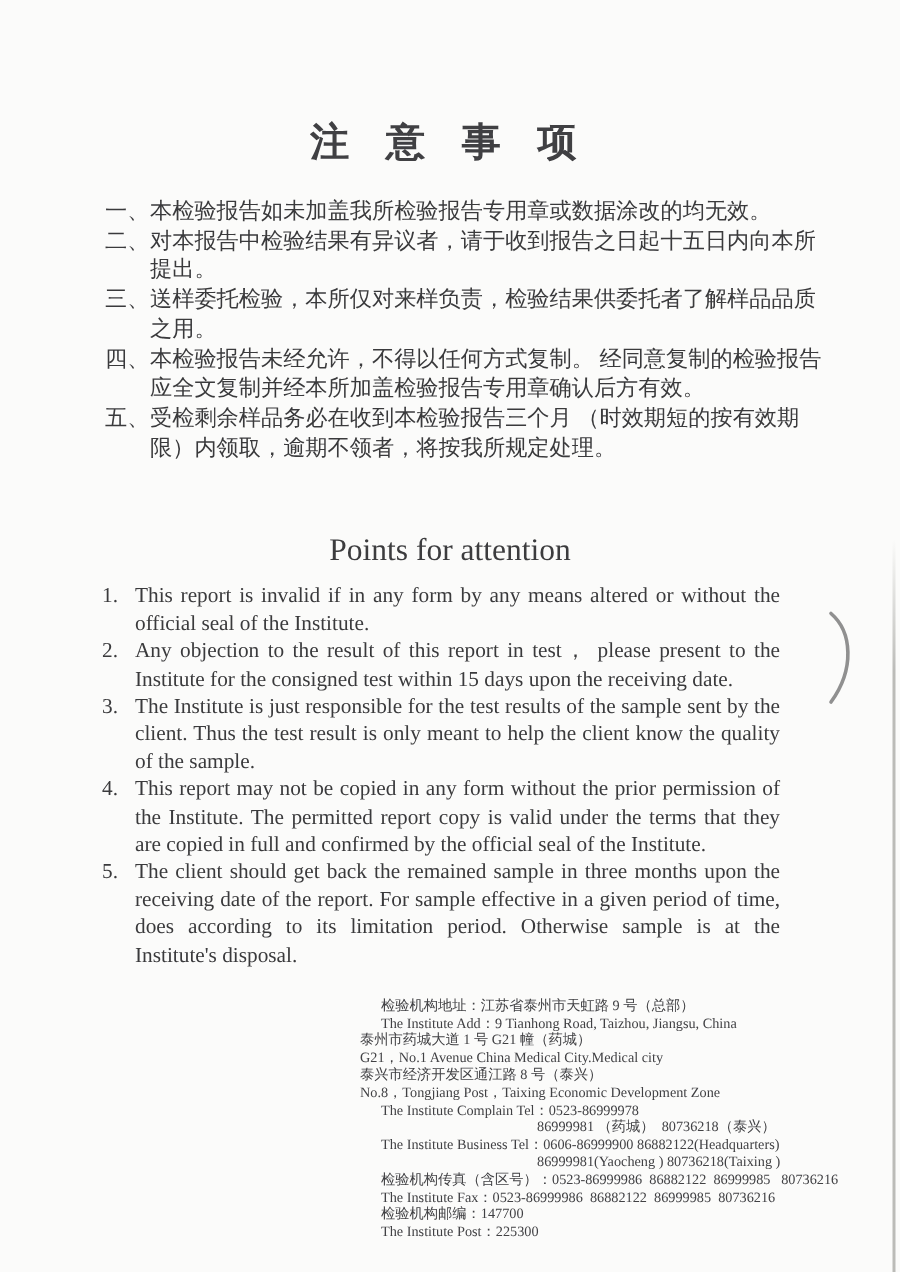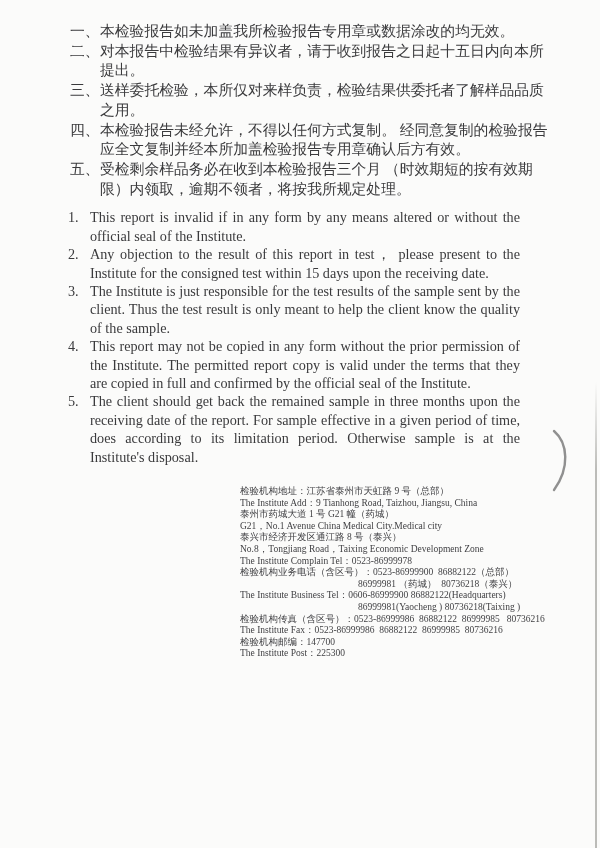--- a/index.html
+++ b/index.html
@@ -59,21 +59,21 @@
   .en-item .marker { position: absolute; left: 0; top: 0; }
 
   
   .contact {
     margin: 20px 0 0 240px;
     font-size: 9.5px;
     line-height: 11.6px;
     color: #414144;
   }
   .c-line { white-space: pre; }
-  .ind0 { margin-left: 0; }
+  .ind0 { margin-left: 14px; }
   .ind1 { }
   .ind2 { margin-left: 118px; }
 
   
   .pen-mark {
     position: absolute;
     left: 549px; top: 406px;
     width: 26px; height: 66px;
     pointer-events: none;
   }
@@ -84,20 +84,21 @@
     left: 595px; top: 360px;
     width: 1.5px; height: 488px;
     background: linear-gradient(to bottom, rgba(190,190,186,0), rgba(176,176,172,0.85) 18%, rgba(176,176,172,0.85));
   }
 </style>
 </head>
 <body>
 
 <div class="page">
 
+  <h1 class="title-cn">注 意 事 项</h1>
 
   <div class="cn-list">
     <div class="cn-item">
       <span class="marker">一、</span>
       <span>本检验报告如未加盖我所检验报告专用章或数据涂改的均无效。</span>
     </div>
     <div class="cn-item">
       <span class="marker">二、</span>
       <span>对本报告中检验结果有异议者，请于收到报告之日起十五日内向本所提出。</span>
     </div>
@@ -108,20 +109,21 @@
     <div class="cn-item">
       <span class="marker">四、</span>
       <span>本检验报告未经允许，不得以任何方式复制。 经同意复制的检验报告应全文复制并经本所加盖检验报告专用章确认后方有效。</span>
     </div>
     <div class="cn-item">
       <span class="marker">五、</span>
       <span>受检剩余样品务必在收到本检验报告三个月 （时效期短的按有效期限）内领取，逾期不领者，将按我所规定处理。</span>
     </div>
   </div>
 
+  <h2 class="title-en">Points for attention</h2>
 
   <div class="en-list">
     <div class="en-item">
       <span class="marker">1.</span>
       <span>This report is invalid if in any form by any means altered or without the official seal of the Institute.</span>
     </div>
     <div class="en-item">
       <span class="marker">2.</span>
       <span>Any objection to the result of this report in test， please present to the Institute for the consigned test within 15 days upon the receiving date.</span>
     </div>
@@ -138,23 +140,22 @@
       <span>The client should get back the remained sample in three months upon the receiving date of the report. For sample effective in a given period of time, does according to its limitation period. Otherwise sample is at the Institute's disposal.</span>
     </div>
   </div>
 
   <div class="contact">
     <div class="c-line ind0">检验机构地址：江苏省泰州市天虹路 9 号（总部）</div>
     <div class="c-line ind0">The Institute Add：9 Tianhong Road, Taizhou, Jiangsu, China</div>
     <div class="c-line ind1">泰州市药城大道 1 号 G21 幢（药城）</div>
     <div class="c-line ind1">G21，No.1 Avenue China Medical City.Medical city</div>
     <div class="c-line ind1">泰兴市经济开发区通江路 8 号（泰兴）</div>
-    <div class="c-line ind1">No.8，Tongjiang Road，Taixing Economic Development Zone</div>
+    <div class="c-line ind1">No.8，Tongjiang Post，Taixing Economic Development Zone</div>
     <div class="c-line ind0">The Institute Complain Tel：0523-86999978</div>
-    <div class="c-line ind0">检验机构业务电话（含区号）：0523-86999900  86882122（总部）</div>
     <div class="c-line ind2">86999981 （药城）  80736218（泰兴）</div>
     <div class="c-line ind0">The Institute Business Tel：0606-86999900 86882122(Headquarters)</div>
     <div class="c-line ind2">86999981(Yaocheng ) 80736218(Taixing )</div>
     <div class="c-line ind0">检验机构传真（含区号）：0523-86999986  86882122  86999985   80736216</div>
     <div class="c-line ind0">The Institute Fax：0523-86999986  86882122  86999985  80736216</div>
     <div class="c-line ind0">检验机构邮编：147700</div>
     <div class="c-line ind0">The Institute Post：225300</div>
 
   </div>
 

